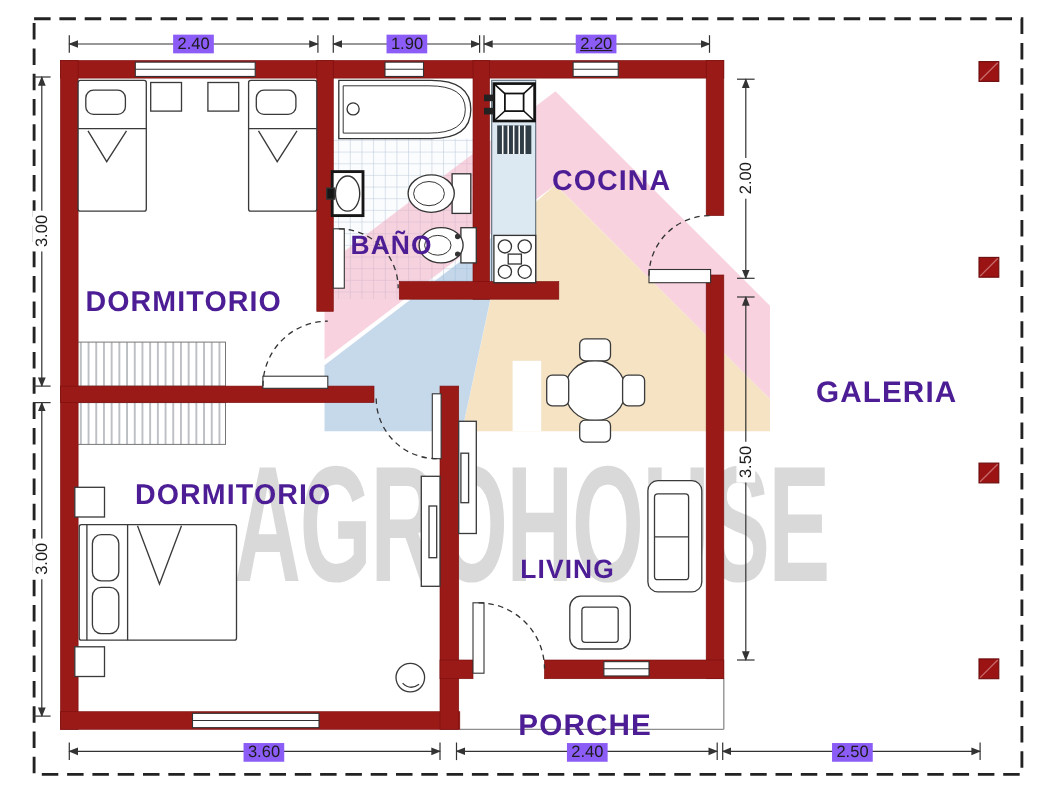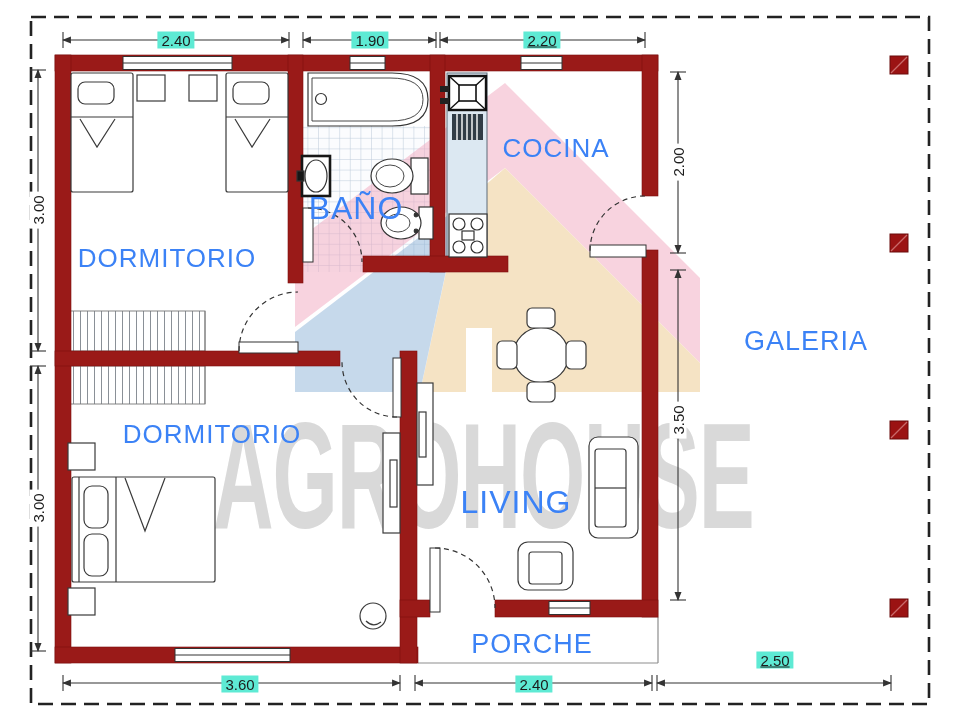--- a/index.html
+++ b/index.html
@@ -4,25 +4,25 @@
 <style>
   html,body{margin:0;padding:0;background:#ffffff;}
   #stage{position:relative;width:960px;height:720px;background:#ffffff;overflow:hidden;
          font-family:"Liberation Sans", sans-serif;}
   #stage svg{position:absolute;left:0;top:0;}
   #base-svg{z-index:1;}
   #wm-text{position:absolute;left:213px;top:401px;z-index:2;font-size:150px;line-height:1;
            font-weight:bold;color:#d6d6d6;letter-spacing:-2px;white-space:nowrap;
            transform:scale(0.56,1);transform-origin:left top;opacity:.92;}
   #plan-svg{z-index:3;}
-  .lbl{position:absolute;z-index:4;transform:translate(-50%,-50%);font-weight:normal;
-       color:#3b82f6;letter-spacing:1px;white-space:nowrap;}
-  .lbl.s26{font-size:26px;} .lbl.s24{font-size:32px;} .lbl.s27{font-size:27px;}
+  .lbl{position:absolute;z-index:4;transform:translate(-50%,-50%);font-weight:bold;
+       color:#4c1d95;letter-spacing:1px;white-space:nowrap;margin-top:16px;}
+  .lbl.s26{font-size:26px;} .lbl.s24{font-size:24px;} .lbl.s27{font-size:27px;}
   .dim{position:absolute;z-index:4;transform:translate(-50%,-50%);font-size:15px;
-       color:#1c1c1c;background:#5eead4;padding:0 4px;white-space:nowrap;}
+       color:#1c1c1c;background:#8b5cf6;padding:0 4px;white-space:nowrap;}
   .dim.vert{transform:translate(-50%,-50%) rotate(-90deg);background:#fff;}
 </style>
 </head>
 <body>
 
 <div id="stage">
 
   <svg id="base-svg" width="960" height="720" viewBox="0 0 960 720">
     <defs>
       <pattern id="tiles" width="10.6" height="10.6" patternUnits="userSpaceOnUse">
@@ -274,15 +274,15 @@
 
   <div class="dim" style="left:176px;top:40px;">2.40</div>
   <div class="dim" style="left:370px;top:40px;">1.90</div>
   <div class="dim" style="left:542px;top:40px;text-decoration:underline;">2.20</div>
   <div class="dim vert" style="left:38px;top:210px;">3.00</div>
   <div class="dim vert" style="left:38px;top:508px;">3.00</div>
   <div class="dim vert" style="left:678px;top:162px;">2.00</div>
   <div class="dim vert" style="left:678px;top:420px;">3.50</div>
   <div class="dim" style="left:240px;top:684px;">3.60</div>
   <div class="dim" style="left:534px;top:684px;">2.40</div>
-  <div class="dim" style="left:775px;top:660px;text-decoration:underline;">2.50</div>
+  <div class="dim" style="left:775px;top:684px;">2.50</div>
 
 </div>
 
 </body></html>

